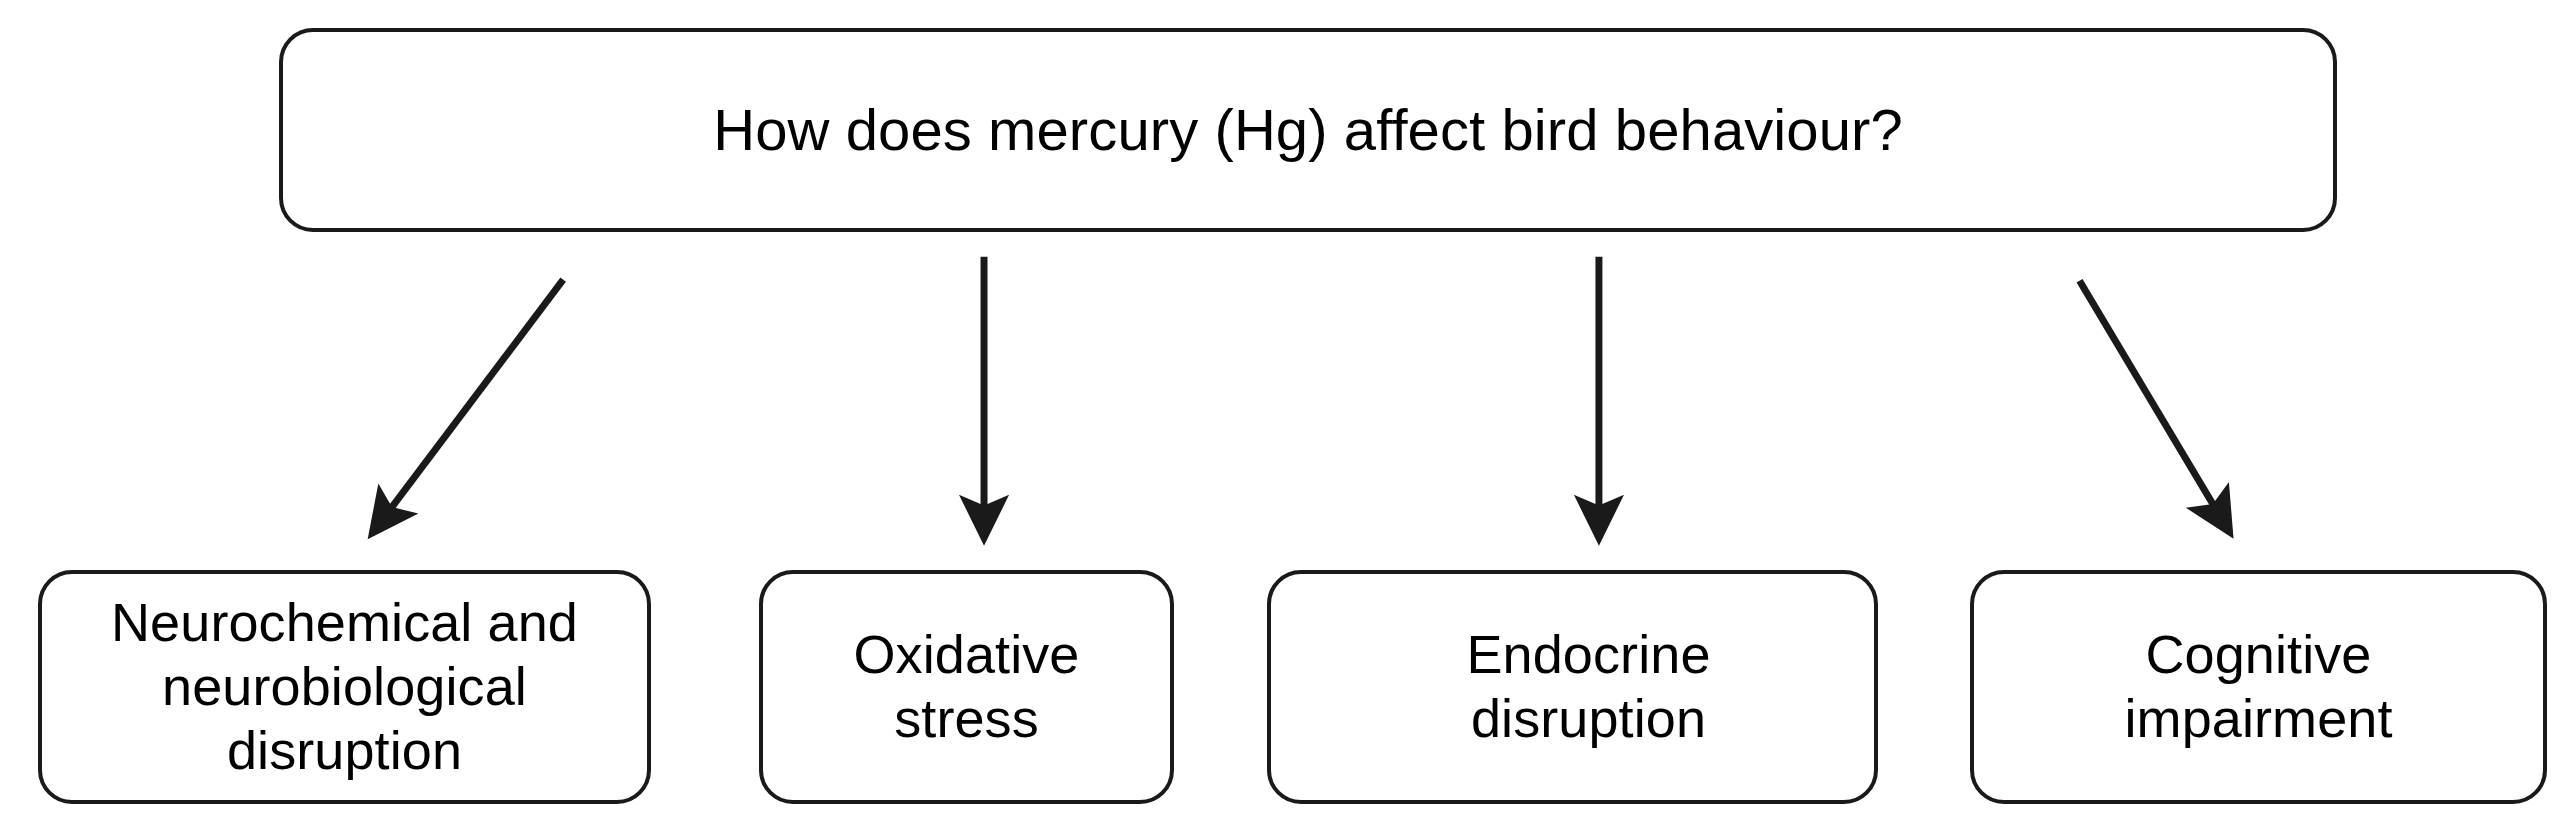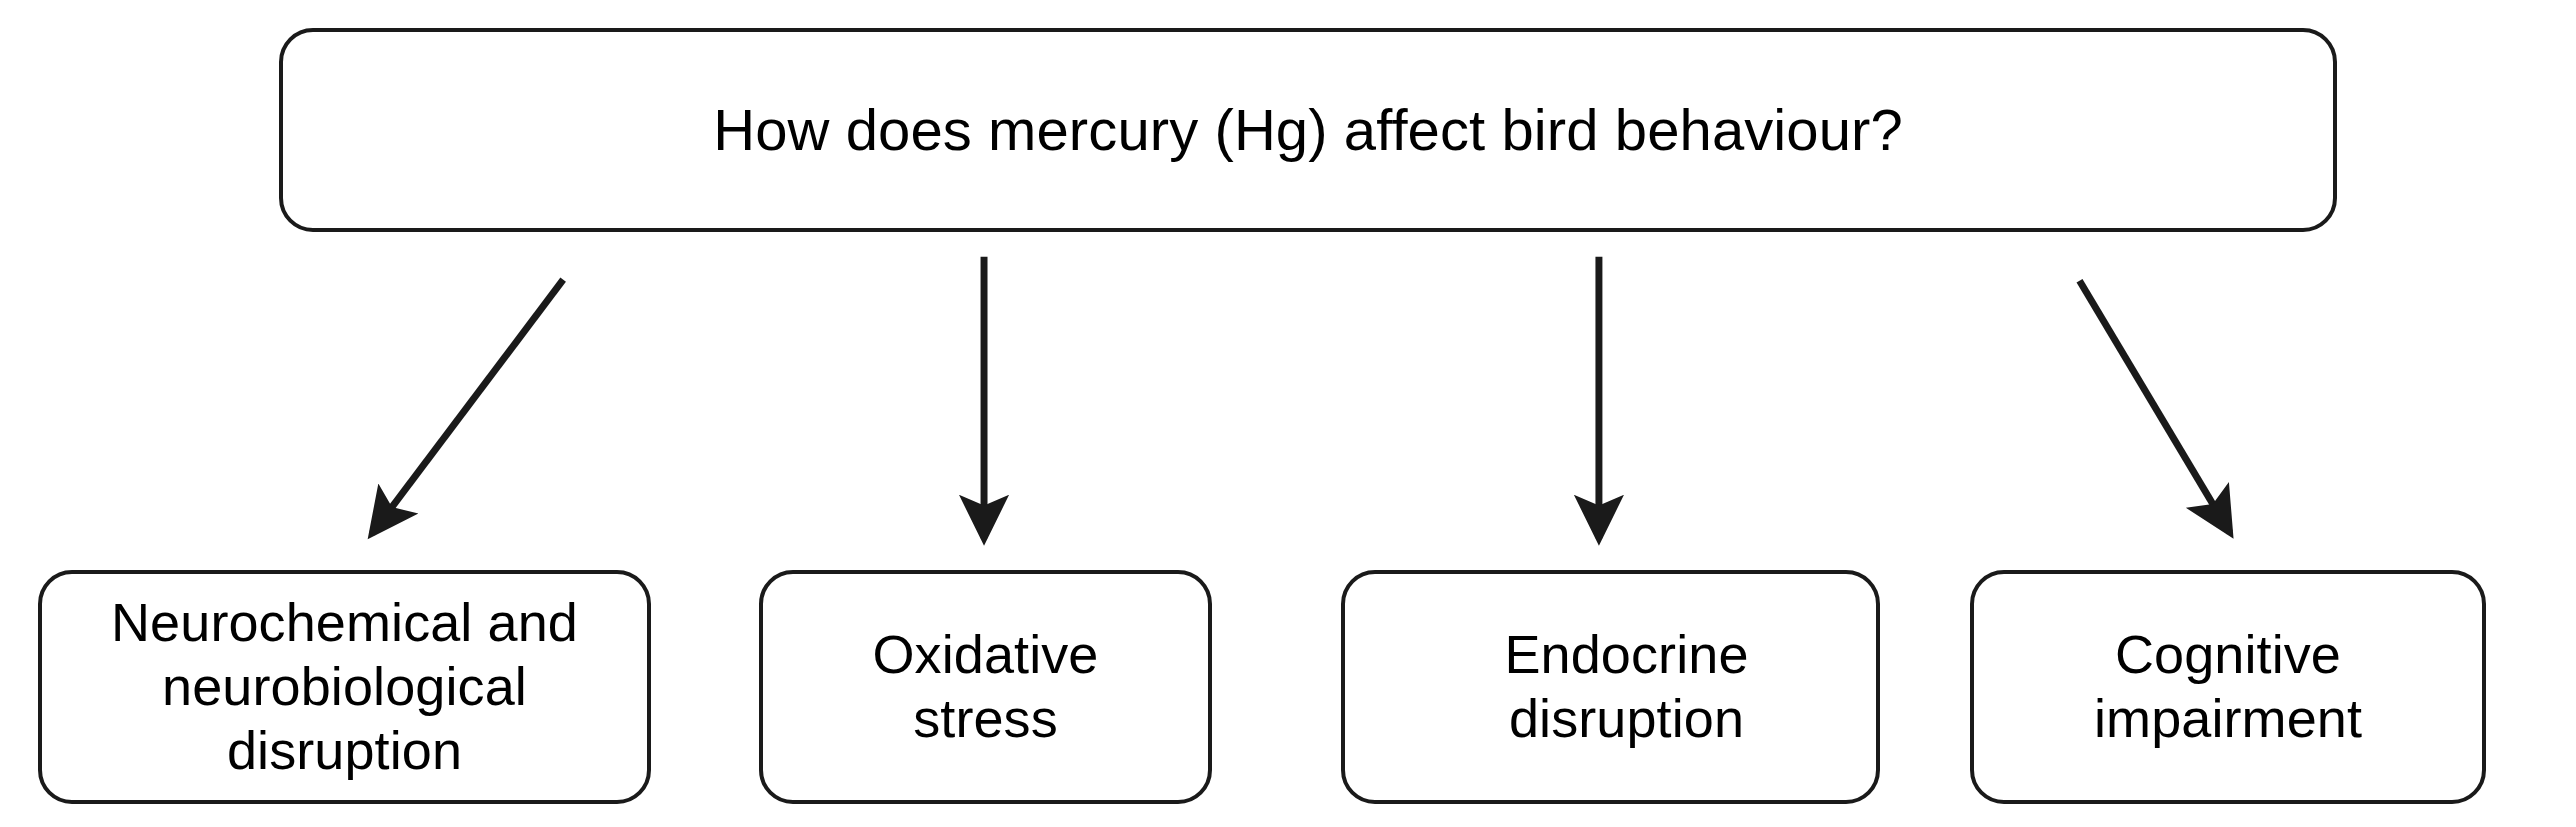--- a/index.html
+++ b/index.html
@@ -49,23 +49,23 @@
   }
   
   .outcome-box {
     top: 570px;
     height: 234px;
   }
   .outcome-box .box-label {
     font-size: 54px;
   }
   #outcome-box-0 { left: 38px;   width: 613px; }
-  #outcome-box-1 { left: 759px;  width: 453px; }
-  #outcome-box-2 { left: 1341px; width: 539px; padding-left: 32px; }
-  #outcome-box-3 { left: 1970px; width: 516px; }
+  #outcome-box-1 { left: 759px;  width: 415px; }
+  #outcome-box-2 { left: 1267px; width: 611px; padding-left: 32px; }
+  #outcome-box-3 { left: 1970px; width: 577px; }
 
   #connector-layer {
     position: absolute;
     left: 0;
     top: 0;
     width: 2576px;
     height: 828px;
     pointer-events: none;
   }
 </style>

